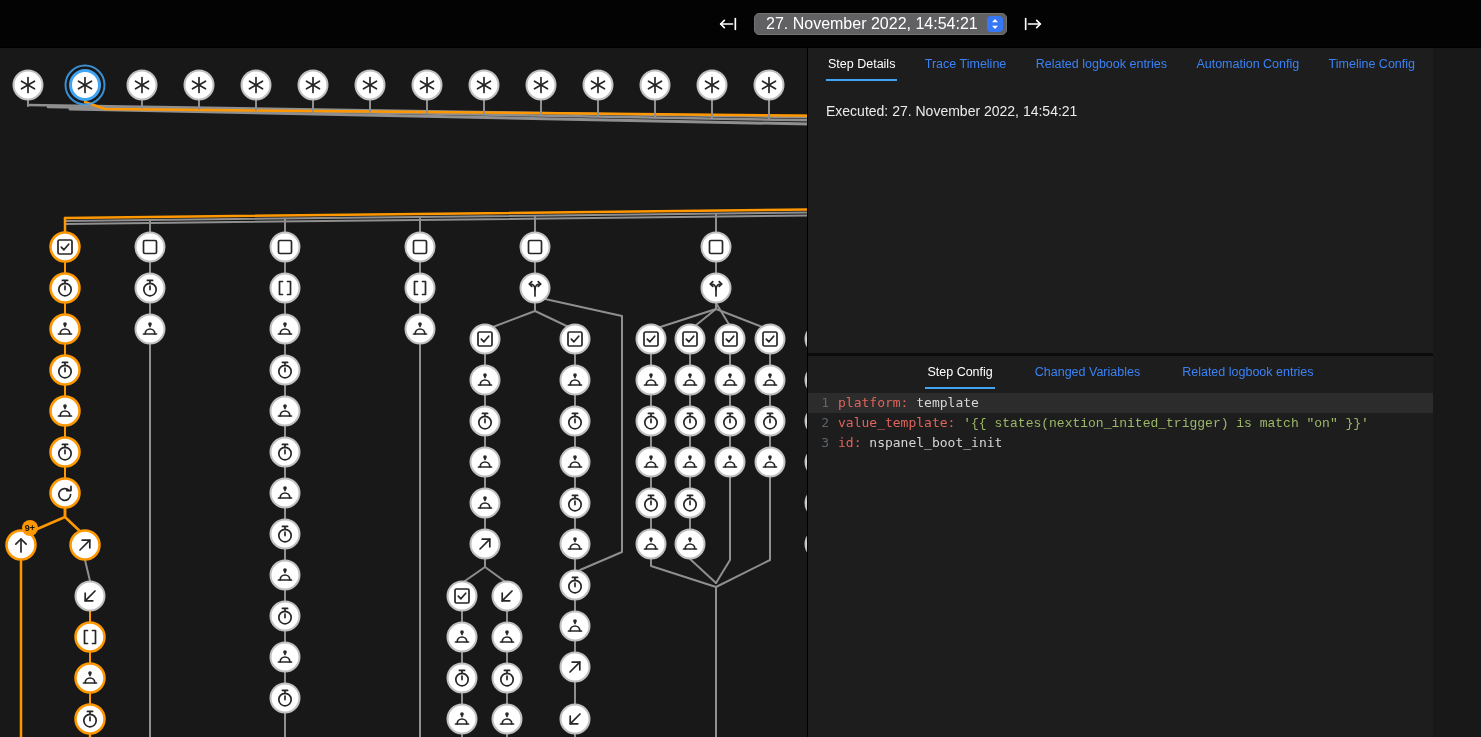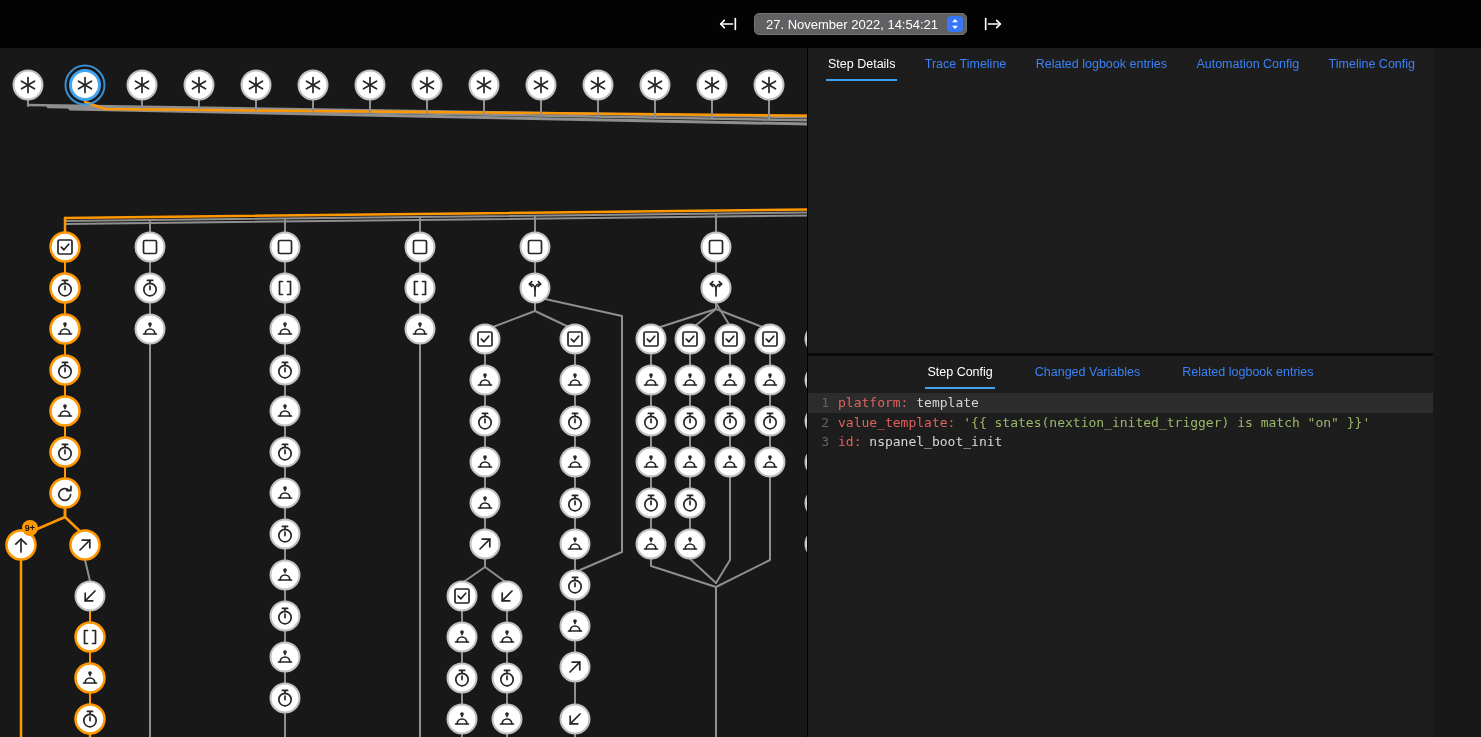--- a/index.html
+++ b/index.html
@@ -5,21 +5,21 @@
   * { box-sizing: border-box; }
   html,body { margin:0; padding:0; background:#000; }
   body { font-family: "Liberation Sans", sans-serif; }
   .screen { position:relative; width:1481px; height:737px; background:#181818; overflow:hidden; }
 
   
   .topbar { position:absolute; left:0; top:0; width:1481px; height:48px; background:#030303; border-bottom:1px solid #000; }
   .time-controls { position:absolute; left:716px; top:0; height:48px; display:flex; align-items:center; gap:14px; }
   .nav-arrow { width:24px; height:24px; display:flex; align-items:center; justify-content:center; cursor:pointer; }
   .date-pill { height:22px; display:flex; align-items:center; background:#616164; border:1px solid #727275; border-radius:5px; padding:0 3px 0 11px; cursor:pointer; }
-  .date-pill .date-text { color:#fff; font-size:13px; white-space:nowrap; }
+  .date-pill .date-text { color:#fff; font-size:16px; white-space:nowrap; }
   .stepper { width:16px; height:16px; border-radius:4px; background:#3577f6; margin-left:9px; display:flex; align-items:center; justify-content:center; }
 
   
   .graph-area { position:absolute; left:0; top:48px; width:855px; height:689px; background:#181818; overflow:hidden; }
   .graph-area svg text { font-family:"Liberation Sans", sans-serif; }
 
   
   .right-panel { position:absolute; left:807px; top:48px; width:626px; height:689px; background:#1d1d1d; border-left:1px solid #000; display:flex; flex-direction:column; }
   .panel-top { height:305px; }
   .panel-divider { height:3px; background:#0b0b0b; }
@@ -33,21 +33,21 @@
 
   .executed-line { margin:22px 18px; font-size:14px; color:#ececec; }
 
   
   .code { font-family:"DejaVu Sans Mono", monospace; font-size:13px; line-height:19.5px; padding-top:4px; color:#d6d6d6; }
   .code-line { display:flex; }
   .code-line.active { background:#2c2c2c; }
   .gutter { width:30px; flex:0 0 30px; text-align:right; padding-right:9px; color:#5c666c; user-select:none; }
   .code-text { white-space:pre; }
   .tok-key { color:#e0635c; }
-  .tok-string { color:#9bb868; }
+  .tok-string { color:#9bb868;font-family:Liberation Mono, monospace; }
   .tok-plain { color:#d6d6d6; }
 </style>
 </head>
 <body>
 
 <div class="screen">
 
   <div class="topbar">
     <div class="time-controls">
       <div class="nav-arrow">
@@ -1043,20 +1043,21 @@
   <div class="right-panel">
 
     <div class="panel-top">
       <div class="tabs spread" id="top-tabs">
           <div class="tab active">Step Details</div>
           <div class="tab">Trace Timeline</div>
           <div class="tab">Related logbook entries</div>
           <div class="tab">Automation Config</div>
           <div class="tab">Timeline Config</div>
         </div>
+      <div class="executed-line">Executed: 27. November 2022, 14:54:21</div>
     </div>
 
     <div class="panel-divider"></div>
 
     <div class="panel-bottom">
       <div class="tabs left" id="bottom-tabs">
           <div class="tab active">Step Config</div>
           <div class="tab">Changed Variables</div>
           <div class="tab">Related logbook entries</div>
         </div>

